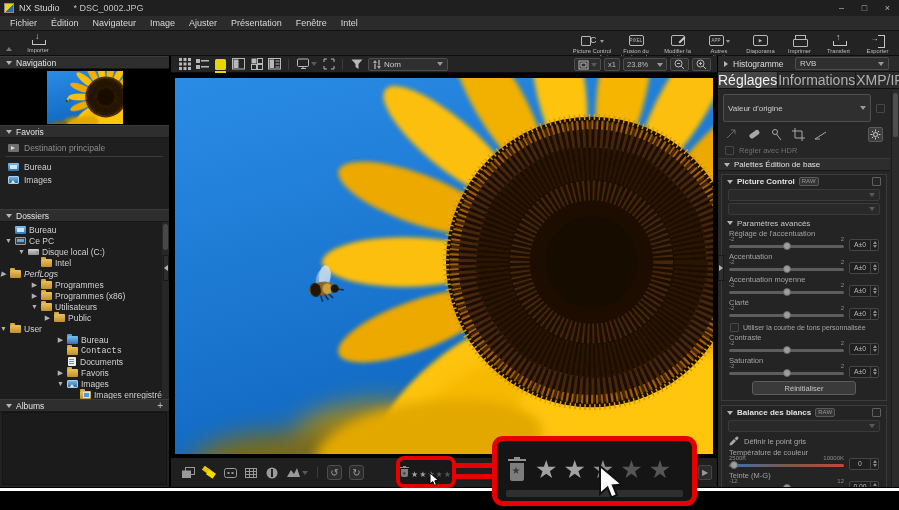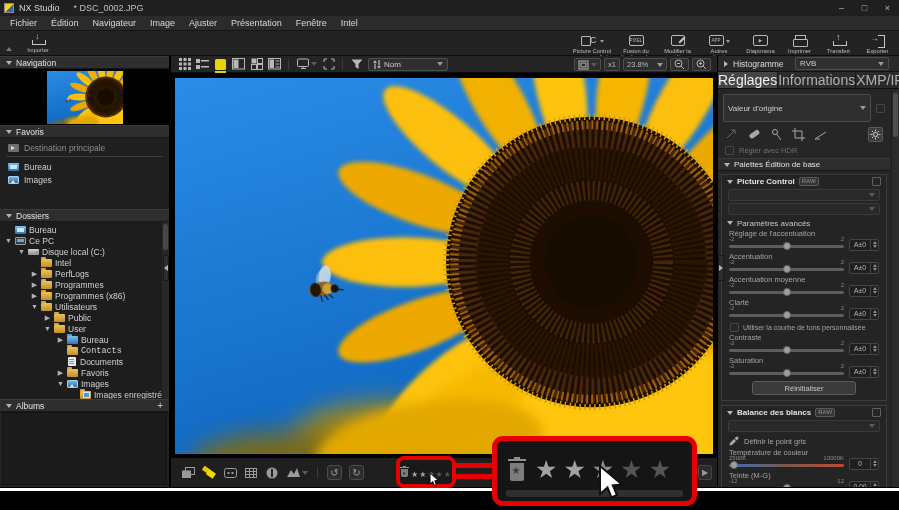--- a/index.html
+++ b/index.html
@@ -517,21 +517,21 @@
           <div class="trow" style="padding-left: 18px;">
             <span class="tarrow">▼</span>
             <span class="fi fi-drive"></span>
             <span>Disque local (C:)</span>
           </div>
           <div class="trow" style="padding-left: 31px;">
             <span class="tarrow"></span>
             <span class="fi fi-folder"></span>
             <span>Intel</span>
           </div>
-          <div class="trow" style="padding-left: 31px;">
+          <div class="trow" style=" font-style: italic;">
             <span class="tarrow">▶</span>
             <span class="fi fi-folder"></span>
             <span>PerfLogs</span>
           </div>
           <div class="trow" style="padding-left: 31px;">
             <span class="tarrow">▶</span>
             <span class="fi fi-folder"></span>
             <span>Programmes</span>
           </div>
           <div class="trow" style="padding-left: 31px;">
@@ -542,21 +542,21 @@
           <div class="trow" style="padding-left: 31px;">
             <span class="tarrow">▼</span>
             <span class="fi fi-folder"></span>
             <span>Utilisateurs</span>
           </div>
           <div class="trow" style="padding-left: 44px;">
             <span class="tarrow">▶</span>
             <span class="fi fi-folder"></span>
             <span>Public</span>
           </div>
-          <div class="trow" style="padding-left: 44px;">
+          <div class="trow" style="">
             <span class="tarrow">▼</span>
             <span class="fi fi-folder"></span>
             <span>User</span>
           </div>
           <div class="trow" style="padding-left: 57px;">
             <span class="tarrow">▶</span>
             <span class="fi fi-folder-blue"></span>
             <span>Bureau</span>
           </div>
           <div class="trow" style="padding-left: 57px; font-family: Liberation Mono, monospace;">

